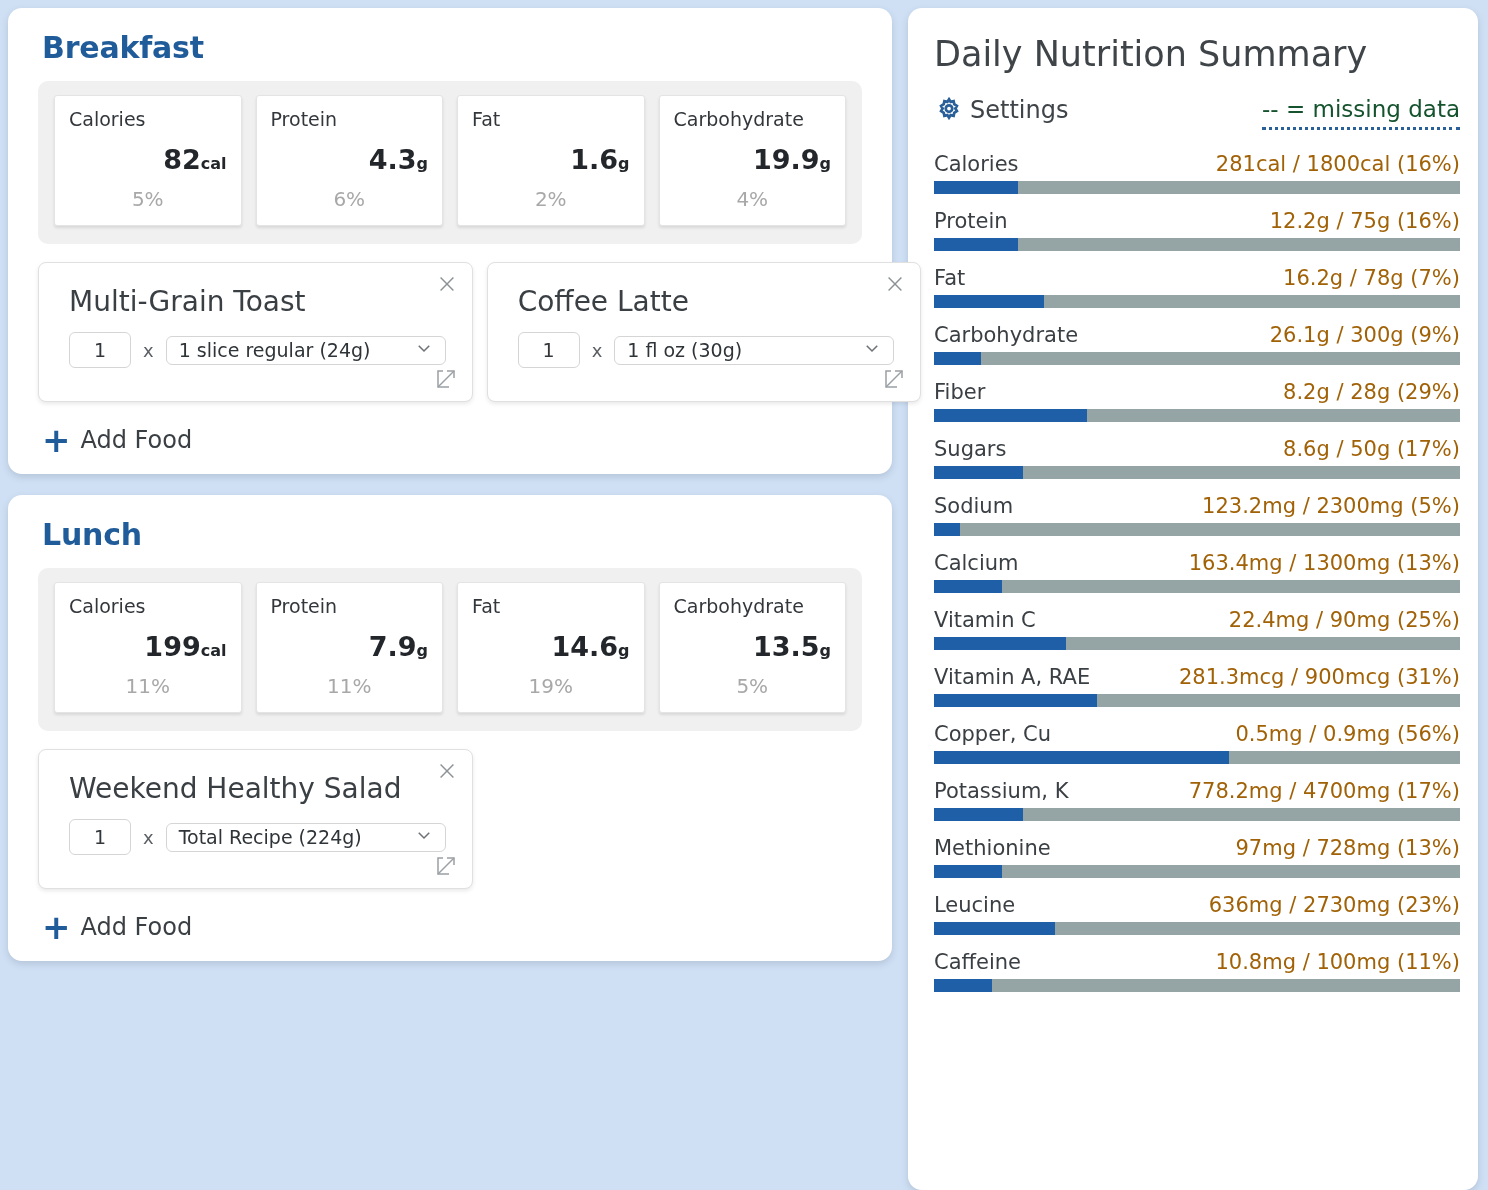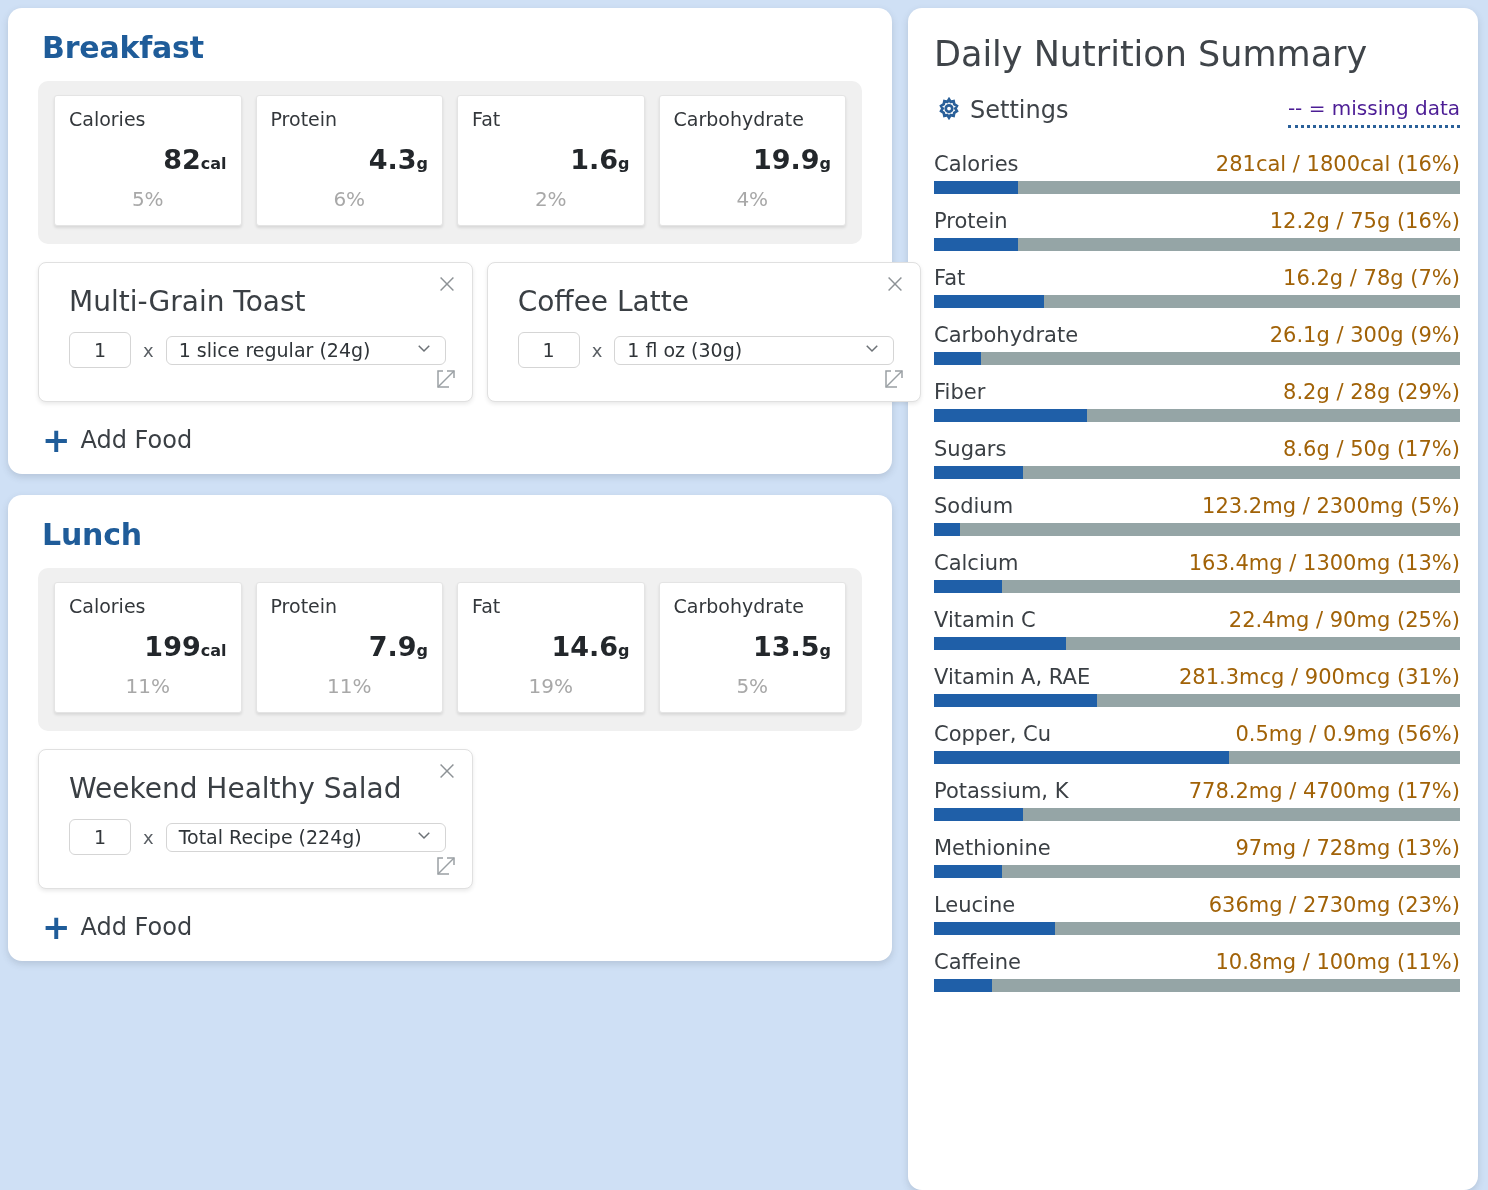--- a/index.html
+++ b/index.html
@@ -93,21 +93,21 @@
     background: #ffffff; border-radius: 14px;
     box-shadow: 0 3px 7px rgba(60,70,90,0.18);
     height: 1182px; padding: 26px 18px 0 26px;
     overflow: hidden;
   }
   .summary-title { font-size: 35px; color: #3f4449; font-weight: normal; margin-bottom: 22px; }
   .summary-subbar { display: flex; align-items: flex-start; justify-content: space-between; margin-bottom: 22px; }
   .settings-btn { display: flex; align-items: flex-start; gap: 6px; cursor: pointer; }
   .settings-label { font-size: 24px; color: #3f4449; }
   .missing-note {
-    font-size: 20px; color: #4c1d95;
+    font-size: 23px; color: #14532d;
     border-bottom: 3px dotted #2a6099; padding-bottom: 5px;
   }
   .nutrient-row { margin-bottom: 15px; }
   .nutrient-head { display: flex; justify-content: space-between; align-items: baseline; margin-bottom: 5px; }
   .nutrient-name { font-size: 21px; color: #3a3f44; }
   .nutrient-val { font-size: 21px; color: #a16207; }
   .bar-track { height: 13px; background: #95a5a6; width: 100%; }
   .bar-fill { height: 13px; background: #1f5fa8; }
 </style>
 </head>

